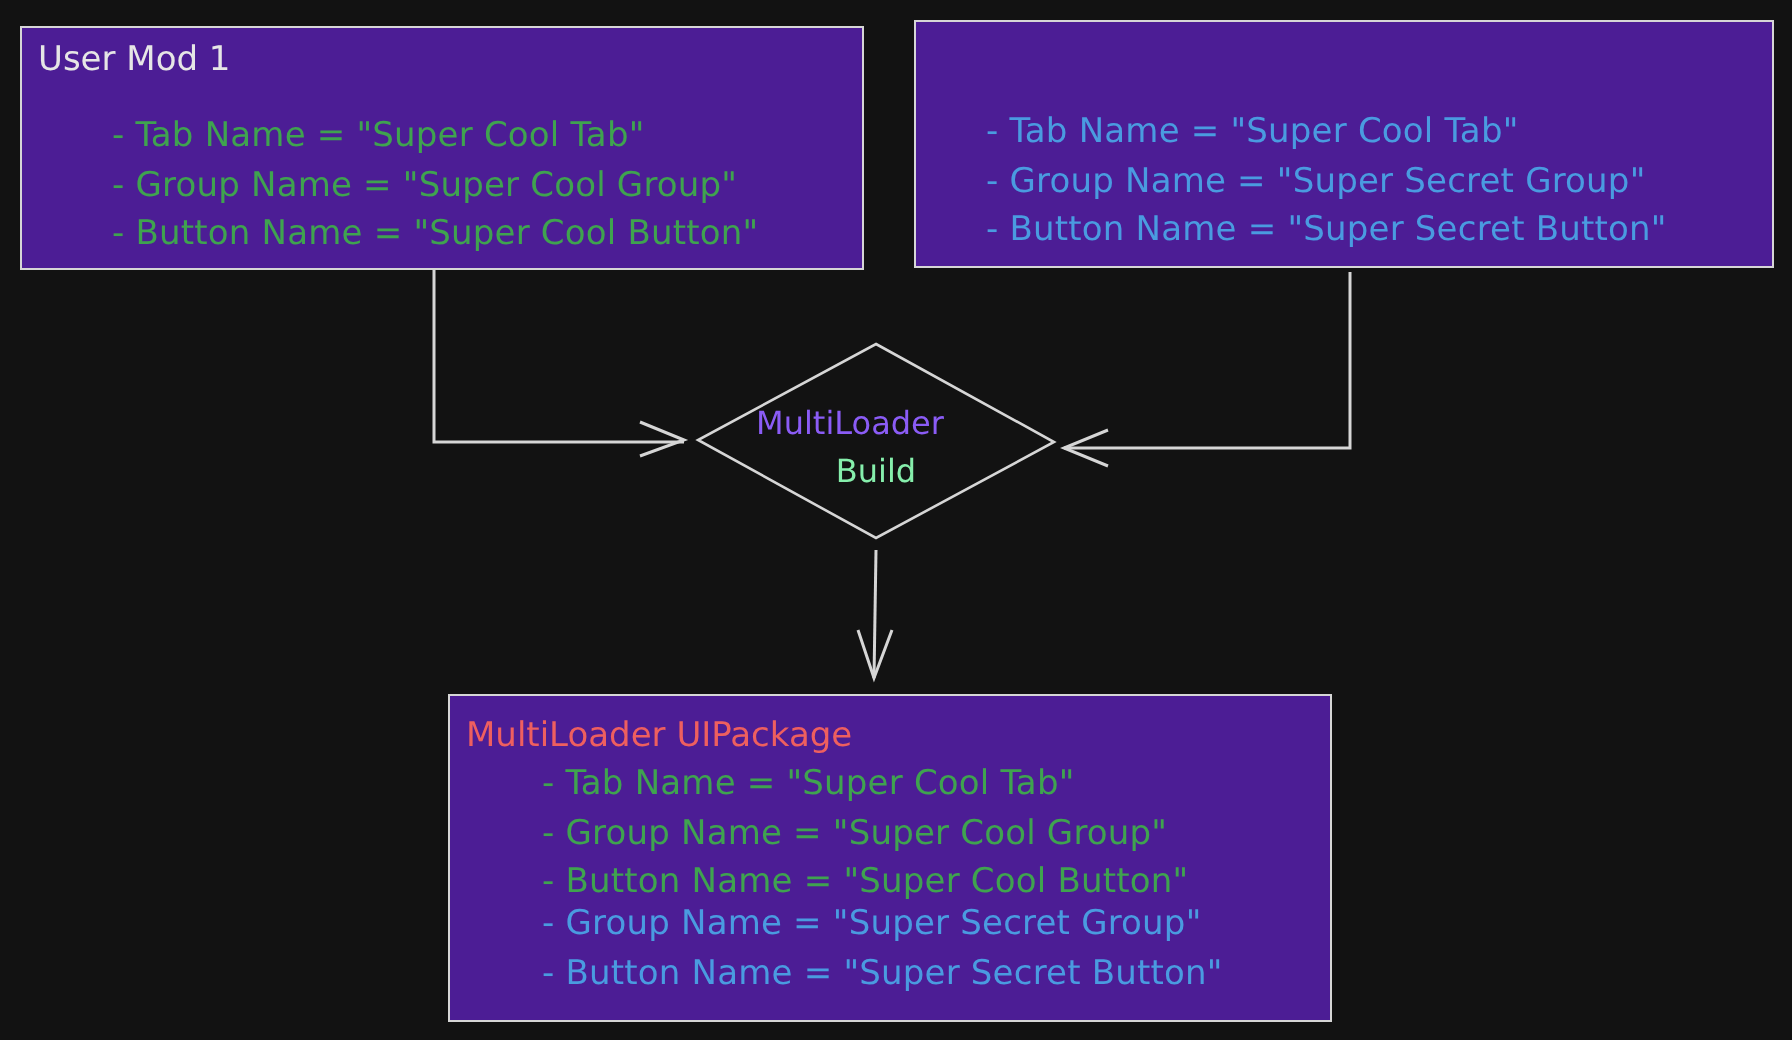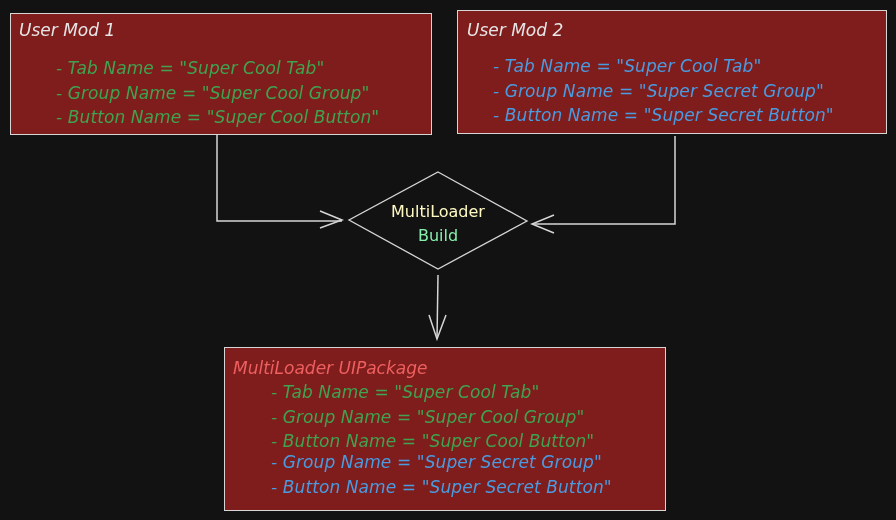--- a/index.html
+++ b/index.html
@@ -1,18 +1,18 @@
 <!DOCTYPE html>
 <html><head>
 <meta charset="utf-8">
 <style>
   html, body { margin:0; padding:0; }
   body { width:896px; height:520px; background:#121212; position:relative; overflow:hidden;
          font-family:"DejaVu Sans", sans-serif; }
-  .box { position:absolute; border:1.6px solid #d6d6d6; box-sizing:border-box; background:#7f1d1d;font-style:italic; }
+  .box { position:absolute; border:1.6px solid #d6d6d6; box-sizing:border-box; background:#4c1d95; }
   .title { position:absolute; font-size:17px; white-space:nowrap; }
   .line { position:absolute; font-size:17px; white-space:nowrap; letter-spacing:0.1px; }
   svg.conn { position:absolute; left:0; top:0; }
   .diamond-label { position:absolute; font-size:16px; text-align:center; white-space:nowrap; }
 </style>
 </head>
 <body>
 
 <svg class="conn" width="896" height="520">
 
@@ -29,27 +29,26 @@
 </svg>
 
 <div class="box" style="left:10px; top:13px; width:422px; height:122px;">
   <div class="title" style="left:8px; top:6px; color:#e6e6e6;">User Mod 1</div>
   <div class="line" style="left:45px; top:44px; color:#3fa34f;">- Tab Name = "Super Cool Tab"</div>
   <div class="line" style="left:45px; top:69px; color:#3fa34f;">- Group Name = "Super Cool Group"</div>
   <div class="line" style="left:45px; top:93px; color:#3fa34f;">- Button Name = "Super Cool Button"</div>
 </div>
 
 <div class="box" style="left:457px; top:10px; width:430px; height:124px;">
-  <div class="title" style="left:9px; top:9px; color:#e6e6e6;">User Mod 2</div>
   <div class="line" style="left:35px; top:45px; color:#4a9be0;">- Tab Name = "Super Cool Tab"</div>
   <div class="line" style="left:35px; top:70px; color:#4a9be0;">- Group Name = "Super Secret Group"</div>
   <div class="line" style="left:35px; top:94px; color:#4a9be0;">- Button Name = "Super Secret Button"</div>
 </div>
 
-<div class="diamond-label" style="left:378px; top:202px; width:120px; color:#fef9c3;">MultiLoader</div>
+<div class="diamond-label" style="left:365px; top:202px; width:120px; color:#8b5cf6;">MultiLoader</div>
 <div class="diamond-label" style="left:378px; top:226px; width:120px; color:#86efac;">Build</div>
 
 <div class="box" style="left:224px; top:347px; width:442px; height:164px;">
   <div class="title" style="left:8px; top:10px; color:#ee5f5f;">MultiLoader UIPackage</div>
   <div class="line" style="left:46px; top:34px; color:#3fa34f;">- Tab Name = "Super Cool Tab"</div>
   <div class="line" style="left:46px; top:59px; color:#3fa34f;">- Group Name = "Super Cool Group"</div>
   <div class="line" style="left:46px; top:83px; color:#3fa34f;">- Button Name = "Super Cool Button"</div>
   <div class="line" style="left:46px; top:104px; color:#4a9be0;">- Group Name = "Super Secret Group"</div>
   <div class="line" style="left:46px; top:129px; color:#4a9be0;">- Button Name = "Super Secret Button"</div>
 </div>

